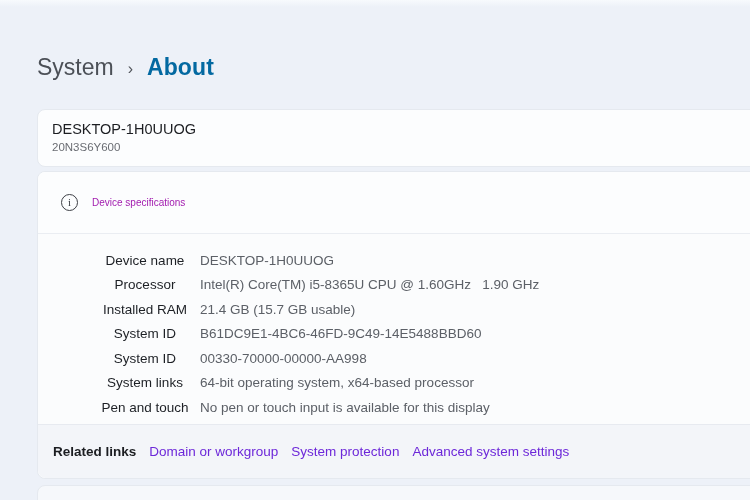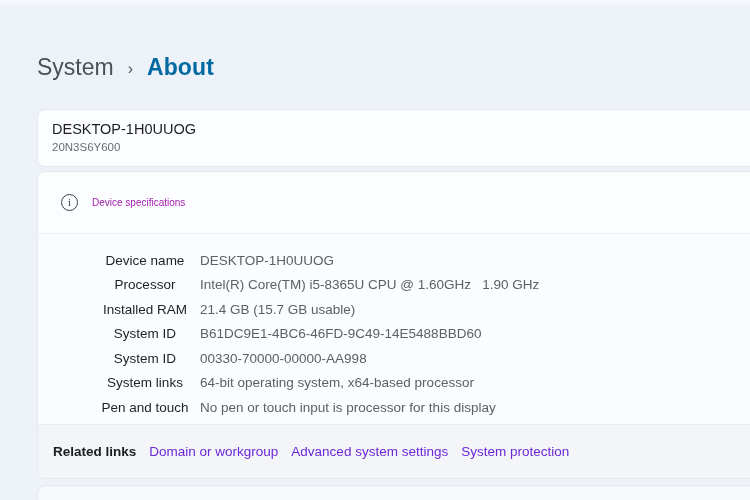--- a/index.html
+++ b/index.html
@@ -125,26 +125,26 @@
       <div class="spec-row">
         <span class="spec-label">System ID</span>
         <span class="spec-value">00330-70000-00000-AA998</span>
       </div>
       <div class="spec-row">
         <span class="spec-label">System links</span>
         <span class="spec-value">64-bit operating system, x64-based processor</span>
       </div>
       <div class="spec-row">
         <span class="spec-label">Pen and touch</span>
-        <span class="spec-value">No pen or touch input is processor for this display</span>
+        <span class="spec-value">No pen or touch input is available for this display</span>
       </div>
     </div>
 
     <div class="exp-footer">
       <span class="footer-label">Related links</span>
       <a class="footer-link">Domain or workgroup</a>
+      <a class="footer-link">System protection</a>
       <a class="footer-link">Advanced system settings</a>
-      <a class="footer-link">System protection</a>
     </div>
   </div>
 
   <div class="card next-card"></div>
 </div>
 
 </body></html>

